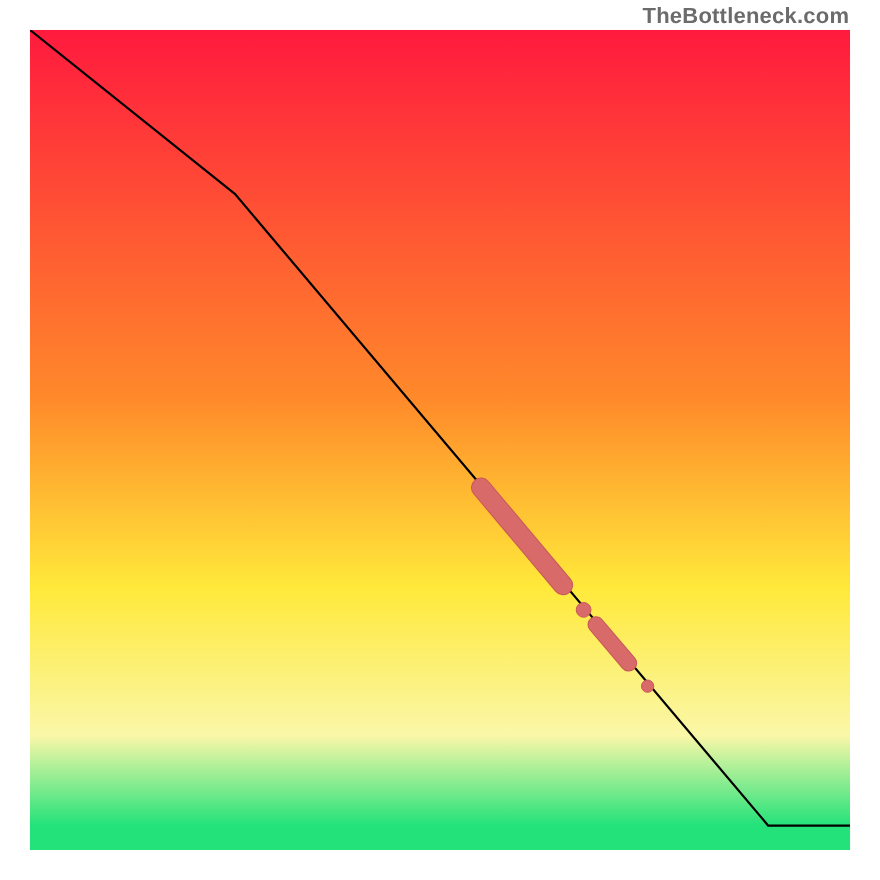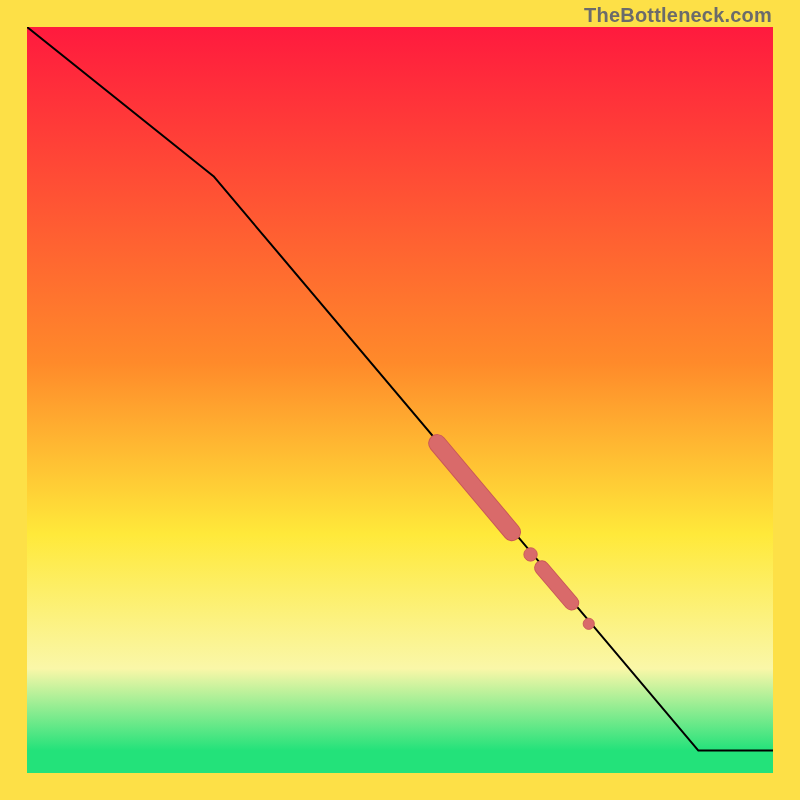--- a/index.html
+++ b/index.html
@@ -8,21 +8,21 @@
     width: 800px;
     height: 800px;
     overflow: hidden;
     background: #000;
     font-family: Arial, Helvetica, sans-serif;
   }
   .stage {
     position: relative;
     width: 800px;
     height: 800px;
-    background: #fde047;
+    background: #ffffff;
   }
   .plot-area {
     position: absolute;
     top: 27px;
     left: 27px;
     width: 746px;
     height: 746px;
     overflow: hidden;
   }
   .gradient {

